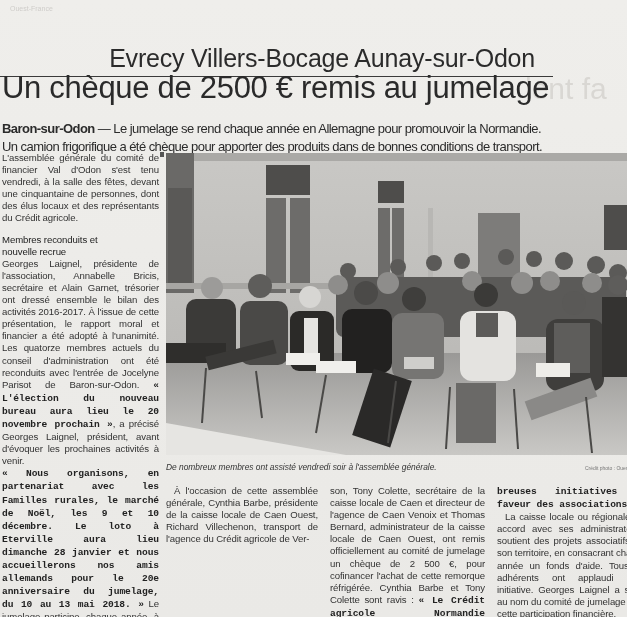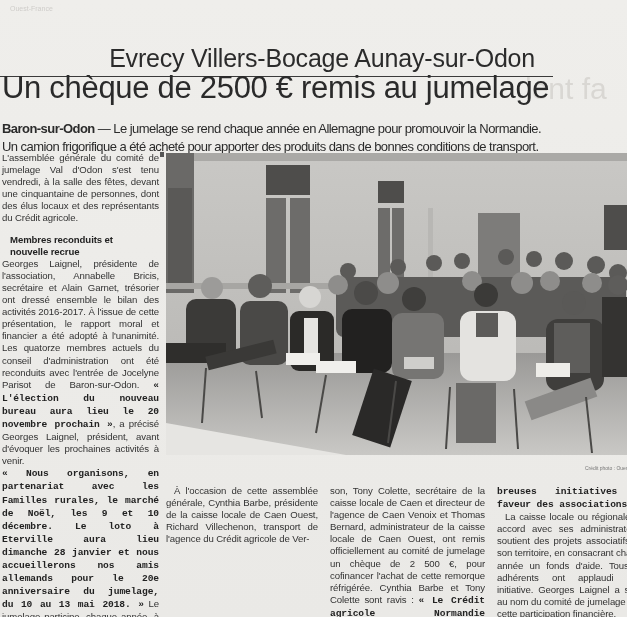--- a/index.html
+++ b/index.html
@@ -6,21 +6,21 @@
   body{width:627px;height:617px;overflow:hidden;background:#ecebe8;position:relative;font-family:"Liberation Sans",sans-serif;color:#2a2a2a;}
   .page{position:absolute;inset:0;background:linear-gradient(180deg,#efeeeb 0%,#eae9e6 100%);}
   .header{position:absolute;left:0;top:12px;width:553px;height:36px;border-bottom:1.5px solid #3a3a3a;margin-top:28px;}
   .header-title{position:absolute;right:18px;top:4px;font-size:25px;color:#2b2b2b;letter-spacing:-0.2px;white-space:nowrap;}
   .ghost{position:absolute;color:#cfcdca;white-space:nowrap;}
   .headline{position:absolute;left:2px;top:70px;font-size:31px;color:#2a2a2a;letter-spacing:-0.3px;white-space:nowrap;}
   .chapo{position:absolute;left:2px;top:108px;font-size:13px;line-height:18px;color:#2b2b2b;letter-spacing:-0.55px;white-space:nowrap;margin-top:12px;}
   .chapo b{font-weight:bold;}
   .col{position:absolute;font-size:9.6px;line-height:12.1px;color:#333;text-align:justify;letter-spacing:-0.1px;}
   .col p{margin:0;}
-  .col .sub{font-weight:bold;margin-top:9px;color:#222;margin-left:8px;}
+  .col .sub{font-weight:normal;margin-top:9px;color:#222;}
   .col b{color:#222;font-family:Liberation Mono, monospace;}
   .indent{text-indent:8px;}
   .photo{position:absolute;left:166px;top:153px;width:461px;height:302px;overflow:hidden;background:#8d8c8a;}
   .caption{position:absolute;left:166px;top:462px;font-size:8.4px;font-style:italic;color:#333;white-space:nowrap;}
   .credit{position:absolute;left:585px;top:465px;font-size:5px;color:#777;white-space:nowrap;}
   .bleed-mark{position:absolute;left:160px;top:152px;width:4px;height:5px;background:#555;}
 </style>
 </head>
 <body>
 
@@ -30,27 +30,27 @@
   <div class="ghost" style="left:525px;top:72px;font-size:30px;color:#d9d7d3;">lent fa</div>
 
   <div class="header">
     <div class="header-title">Evrecy Villers-Bocage Aunay-sur-Odon</div>
   </div>
 
   <h1 class="headline" style="margin:0;font-weight:normal;">Un chèque de 2500 € remis au jumelage</h1>
 
   <div class="chapo">
     <div><b>Baron-sur-Odon</b><span> — </span><span>Le jumelage se rend chaque année en Allemagne pour promouvoir la Normandie.</span></div>
-    <div>Un camion frigorifique a été acheté pour apporter des produits dans de bonnes conditions de transport.</div>
+    <div>Un camion frigorifique a été chèque pour apporter des produits dans de bonnes conditions de transport.</div>
   </div>
 
   <div class="bleed-mark"></div>
 
   <div class="col" style="left:2px;top:152px;width:157px;">
-    <p>L'assemblée générale du comité de jumelage Val d'Odon s'est tenu vendredi, à la salle des fêtes, devant une cinquantaine de personnes, dont des élus locaux et des représentants du Crédit agricole.</p>
+    <p>L'assemblée générale du comité de financier Val d'Odon s'est tenu vendredi, à la salle des fêtes, devant une cinquantaine de personnes, dont des élus locaux et des représentants du Crédit agricole.</p>
     <p class="sub" style="text-align:left;width:110px;">Membres reconduits et nouvelle recrue</p>
     <p><span>Georges Laignel, présidente de l'association, Annabelle Bricis, secrétaire et Alain Garnet, trésorier ont dressé ensemble le bilan des activités 2016-2017. À l'issue de cette présentation, le rapport moral et financier a été adopté à l'unanimité. Les quatorze membres actuels du conseil d'administration ont été reconduits avec l'entrée de Jocelyne Parisot de Baron-sur-Odon. </span><b>« L'élection du nouveau bureau aura lieu le 20 novembre prochain »</b><span>, a précisé Georges Laignel, président, avant d'évoquer les prochaines activités à venir.</span></p>
     <p><b>« Nous organisons, en partenariat avec les Familles rurales, le marché de Noël, les 9 et 10 décembre. Le loto à Eterville aura lieu dimanche 28 janvier et nous accueillerons nos amis allemands pour le 20e anniversaire du jumelage, du 10 au 13 mai 2018. »</b><span> Le jumelage participe, chaque année, à de nombreuses rencontres dont le planning sera arrêté prochainement.</span></p>
     <p class="sub">Un soutien financier</p>
 
   </div>
 
   <div class="photo">
     <svg width="461" height="302" viewBox="0 0 461 302">
       <defs>
@@ -150,20 +150,21 @@
           <line x1="90" y1="218" x2="96" y2="265"></line>
         <line x1="160" y1="222" x2="150" y2="280"></line>
           <line x1="230" y1="228" x2="222" y2="290"></line>
         <line x1="284" y1="234" x2="280" y2="296"></line>
           <line x1="348" y1="236" x2="352" y2="296"></line>
         <line x1="420" y1="244" x2="426" y2="300"></line>
       </g>
     </svg>
   </div>
 
+  <div class="caption">De nombreux membres ont assisté vendredi soir à l'assemblée générale.</div>
   <div class="credit">Crédit photo : Ouest-France</div>
 
   <div class="col" style="left:166px;top:485px;width:152px;">
     <p class="indent">À l'occasion de cette assemblée générale, Cynthia Barbe, présidente de la caisse locale de Caen Ouest, Richard Villechenon, transport de l'agence du Crédit agricole de Ver-</p>
   </div>
 
   <div class="col" style="left:330px;top:485px;width:155px;">
     <p><span>son, Tony Colette, secrétaire de la caisse locale de Caen et directeur de l'agence de Caen Venoix et Thomas Bernard, administrateur de la caisse locale de Caen Ouest, ont remis officiellement au comité de jumelage un chèque de 2 500 €, pour cofinancer l'achat de cette remorque réfrigérée. Cynthia Barbe et Tony Colette sont ravis : </span><b>« Le Crédit agricole Normandie accompagne activement de nom-</b></p>
   </div>
 

